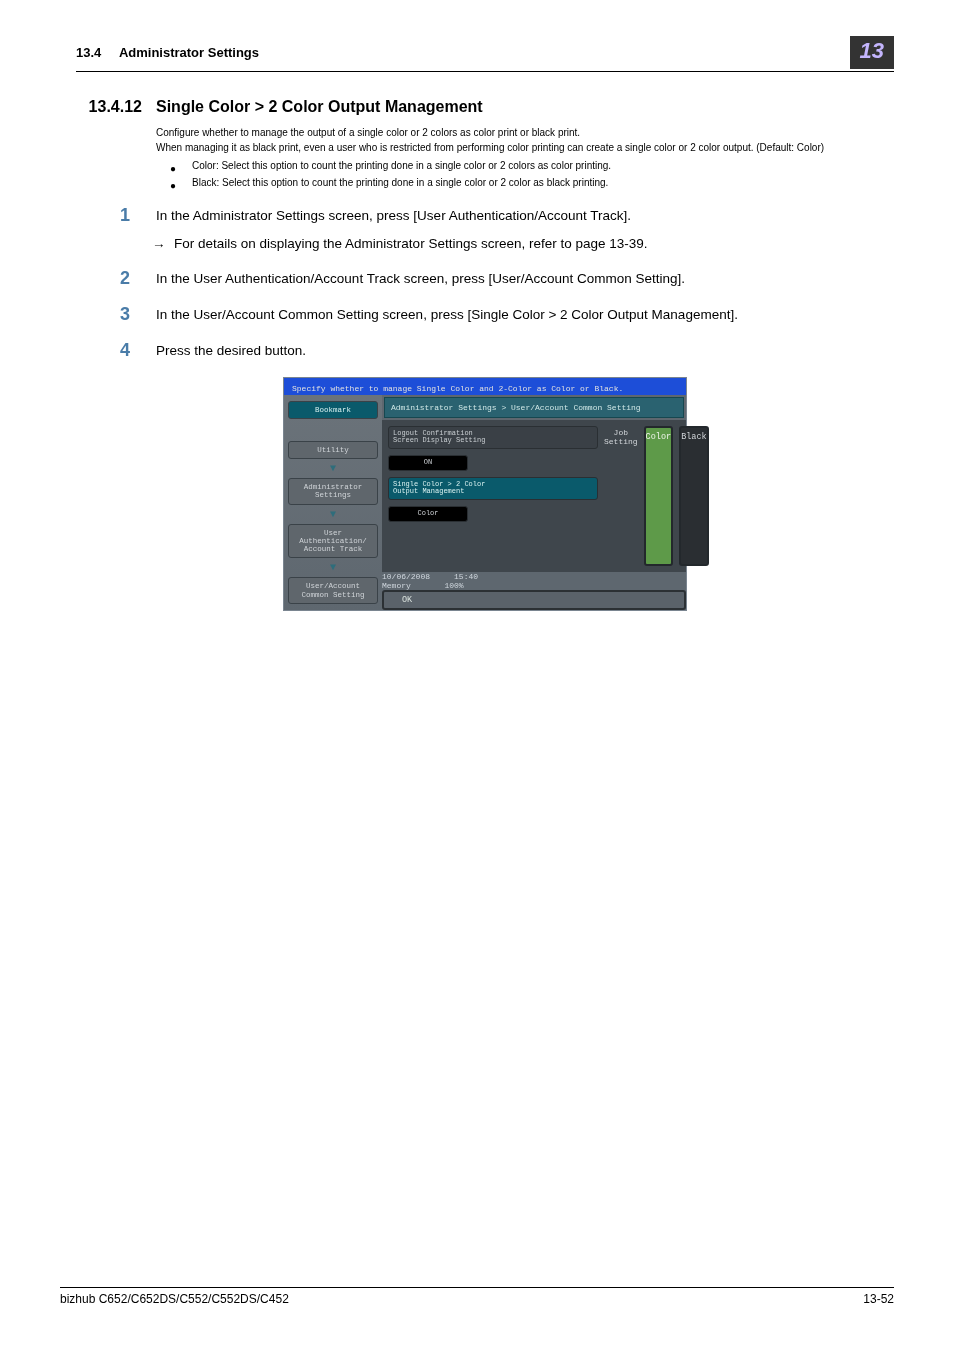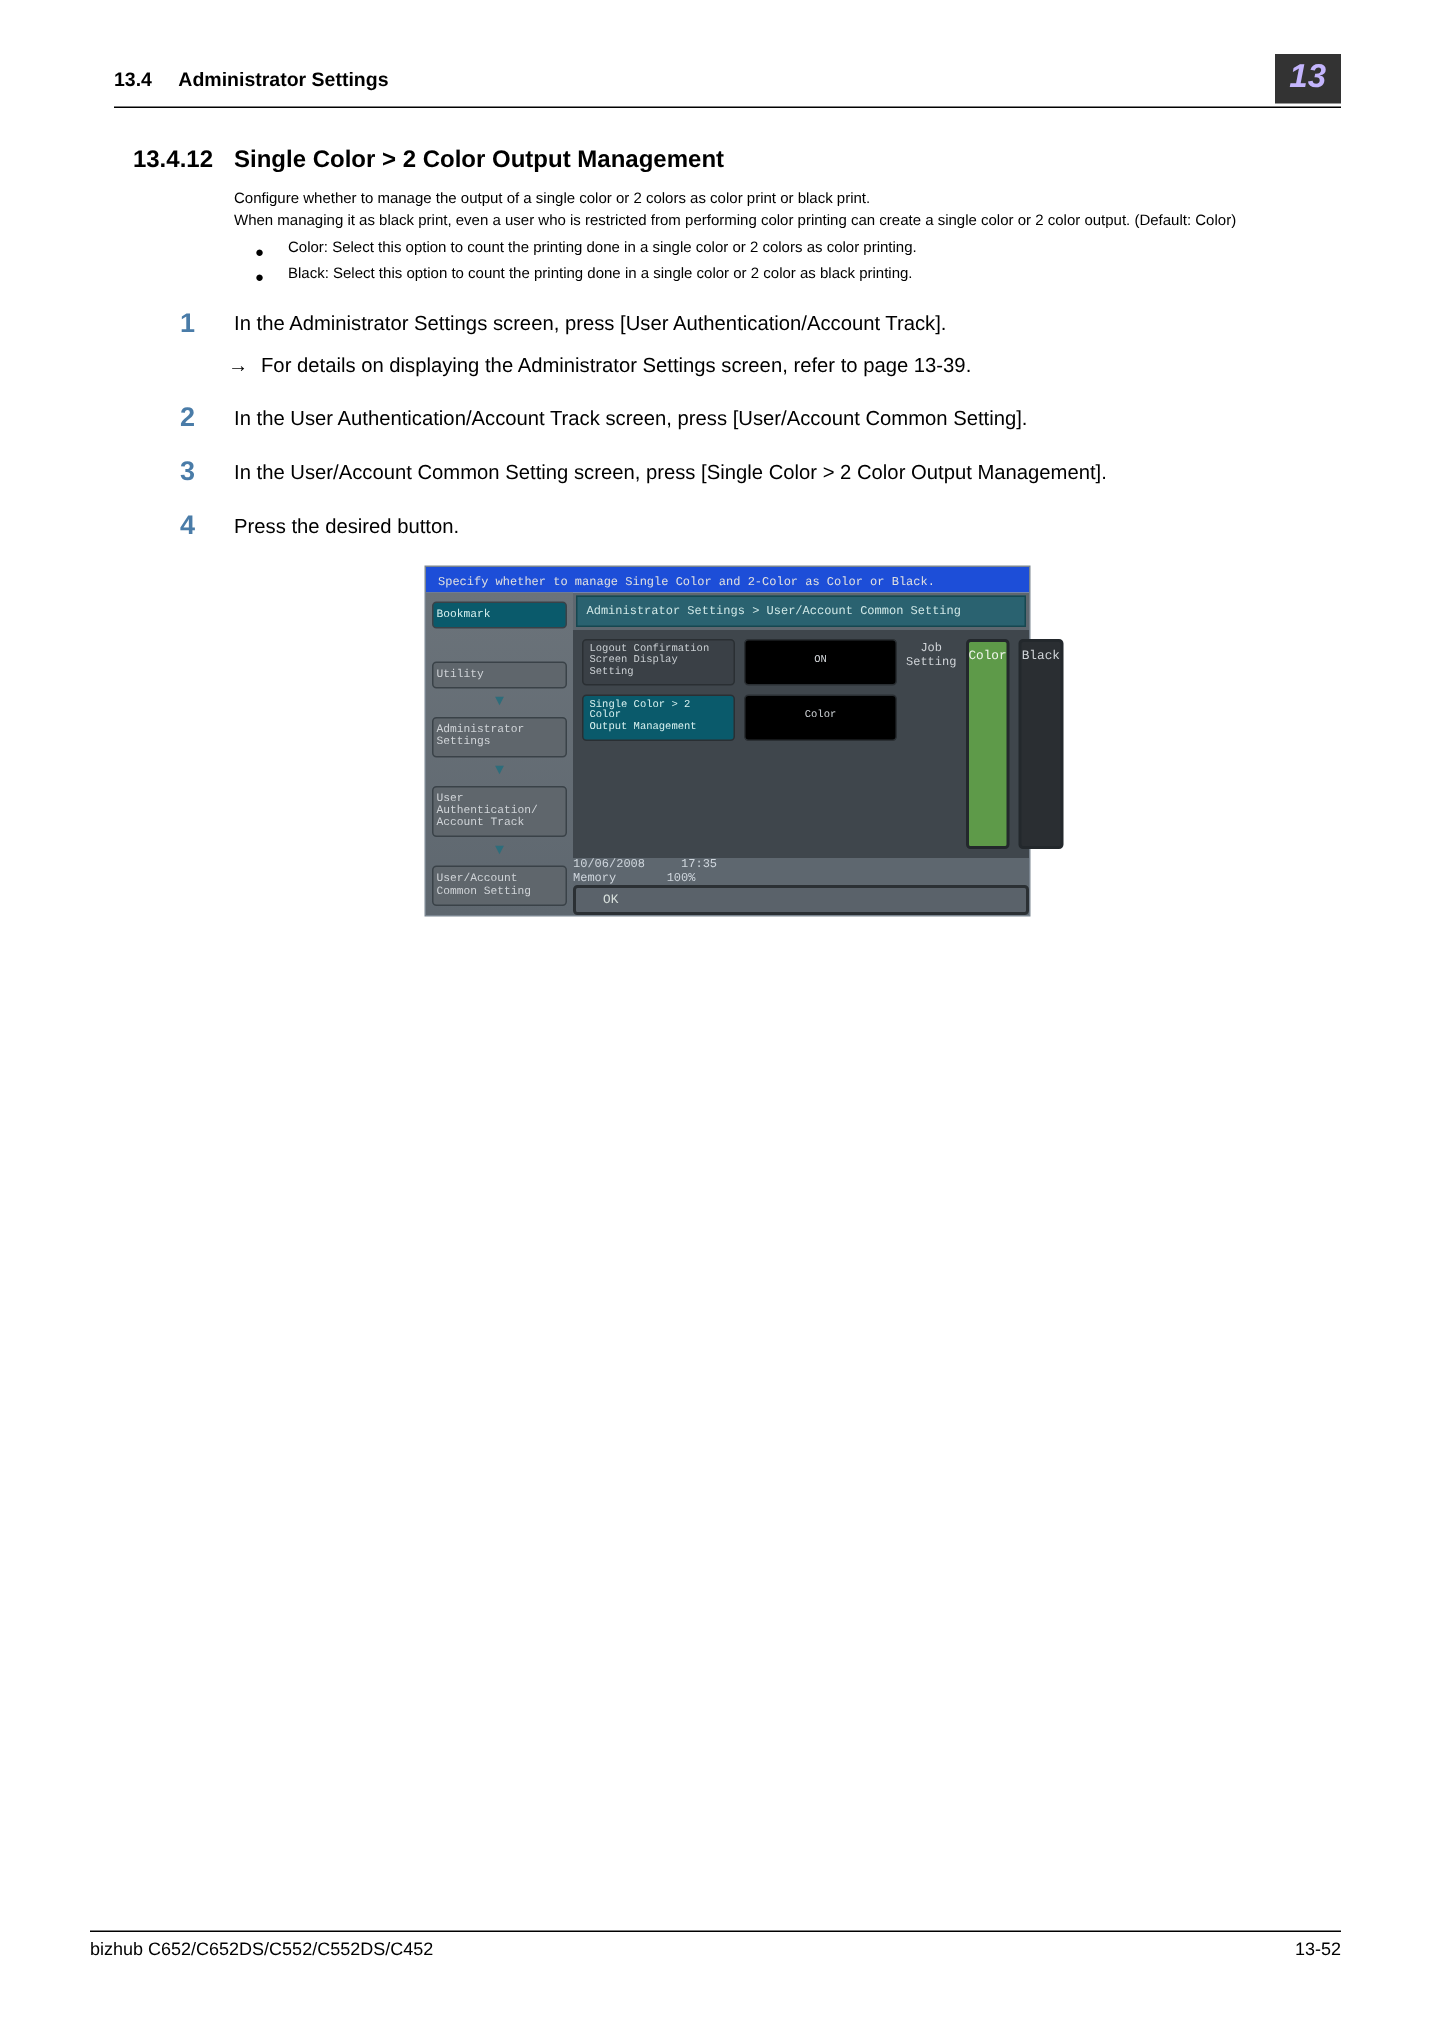--- a/index.html
+++ b/index.html
@@ -130,21 +130,21 @@
     padding: 6px 4px;
     display: flex;
     flex-direction: column;
     gap: 6px;
     background: linear-gradient(#6b737a,#5e676f);
   }
   .nav-btn {
     border: 1px solid #3a4248;
     border-radius: 3px;
     padding: 4px 2px;
-    text-align: left;
+    text-align: center;
     font-size: 7.5px;
     line-height: 1.1;
   }
   .nav-bookmark { background: #0a5a6b; color: #d7f0ef; }
   .nav-grey { background: #5f666c; color: #d0d4d8; }
   .nav-arrow {
     text-align: center;
     color: #2e6d7b;
     font-size: 10px;
     margin: -2px 0;
@@ -170,20 +170,21 @@
     display: flex;
     min-height: 150px;
   }
   .panel-left {
     flex: 1;
   }
   .row-item {
     display: flex;
     gap: 6px;
     margin-bottom: 6px;
+    flex-direction: column;
   }
   .pill {
     border-radius: 3px;
     padding: 3px 4px;
     font-size: 7px;
     line-height: 1.1;
     flex: 1;
     border: 1px solid #2a2f33;
   }
   .pill-label { background: #3a4046; color: #c9ced2; }
@@ -326,21 +327,21 @@
             <div class="panel-right">
               <div class="job-label">Job Setting</div>
               <div class="opt-btn opt-green">Color</div>
               <div class="opt-btn opt-dark">Black</div>
             </div>
           </div>
           <div class="dfoot">
             <div>
               <span>10/06/2008</span>
               &nbsp;&nbsp;&nbsp;
-              <span>17:35</span><br>
+              <span>15:40</span><br>
               <span>Memory</span>
               &nbsp;&nbsp;&nbsp;&nbsp;&nbsp;
               <span>100%</span>
             </div>
             <div class="ok-btn">OK</div>
           </div>
         </div>
       </div>
     </div>
   </div>

